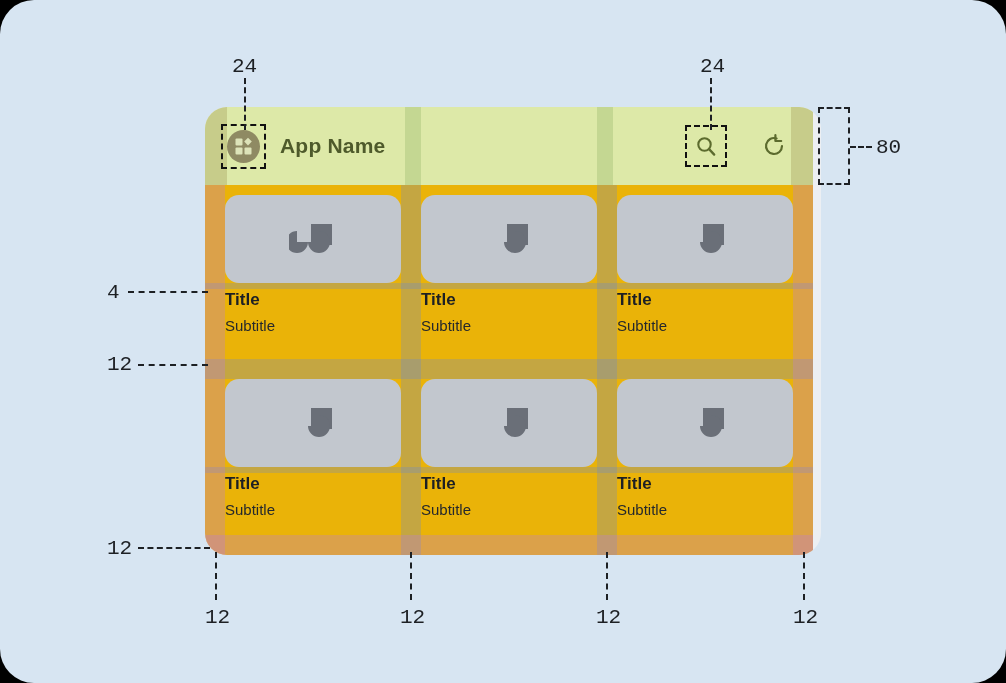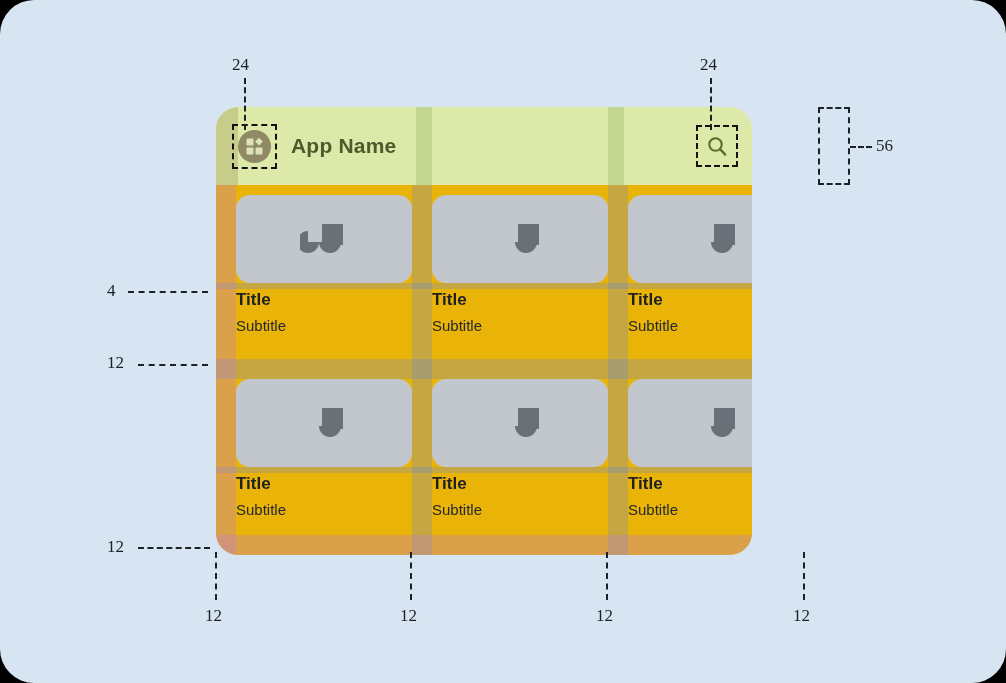--- a/index.html
+++ b/index.html
@@ -30,26 +30,25 @@
     background: #d7e5f2;
     border-radius: 34px;
     overflow: hidden;
   }
 
   
   #device {
     position: absolute;
     left: 205px;
     top: 107px;
-    width: 536px;
+    width: 616px;
     height: 448px;
     border-radius: 22px;
     overflow: hidden;
     background: #eceff3;
-    margin-left: 11px;
   }
 
   
   #appbar {
     position: absolute;
     left: 0; top: 0;
     width: 608px;
     height: 78px;
     background: #dde9a8;
     box-sizing: border-box;
@@ -219,23 +218,23 @@
     font-size: 15px;
     font-weight: 400;
     color: #25282c;
     line-height: 22px;
     margin-top: 4px;
   }
 
   
   .anno {
     position: absolute;
-    font-size: 17px;
+    font-size: 21px;
     color: #1d2024;
-    font-family: Liberation Serif, serif;
+    font-family: Liberation Mono, monospace;
     white-space: nowrap;
     z-index: 20;
   }
   .lead-h {
     position: absolute;
     border-top: 2px dashed #1d2024;
     height: 0;
     z-index: 20;
   }
   .lead-v {
@@ -386,21 +385,21 @@
     </div>
 
     <div class="anno" style="left:232px; top:55px;">24</div>
     <div class="lead-v" style="left:244px; top:78px; height:52px;"></div>
 
     <div class="anno" style="left:700px; top:55px;">24</div>
     <div class="lead-v" style="left:710px; top:78px; height:52px;"></div>
 
     <div class="dash-box" style="left:818px; top:107px; width:32px; height:78px;"></div>
     <div class="lead-h" style="left:850px; top:146px; width:22px;"></div>
-    <div class="anno" style="left:876px; top:136px;">56</div>
+    <div class="anno" style="left:876px; top:136px;">80</div>
 
     <div class="anno" style="left:107px; top:281px;">4</div>
     <div class="lead-h" style="left:128px; top:291px; width:80px;"></div>
 
     <div class="anno" style="left:107px; top:353px;">12</div>
     <div class="lead-h" style="left:138px; top:364px; width:70px;"></div>
 
     <div class="anno" style="left:107px; top:537px;">12</div>
     <div class="lead-h" style="left:138px; top:547px; width:72px;"></div>
 

